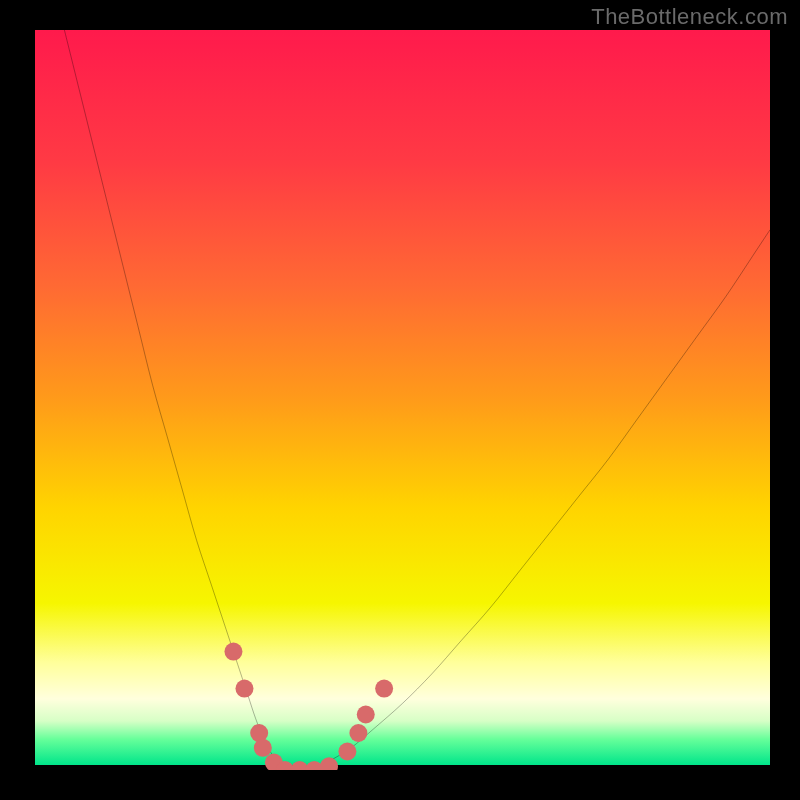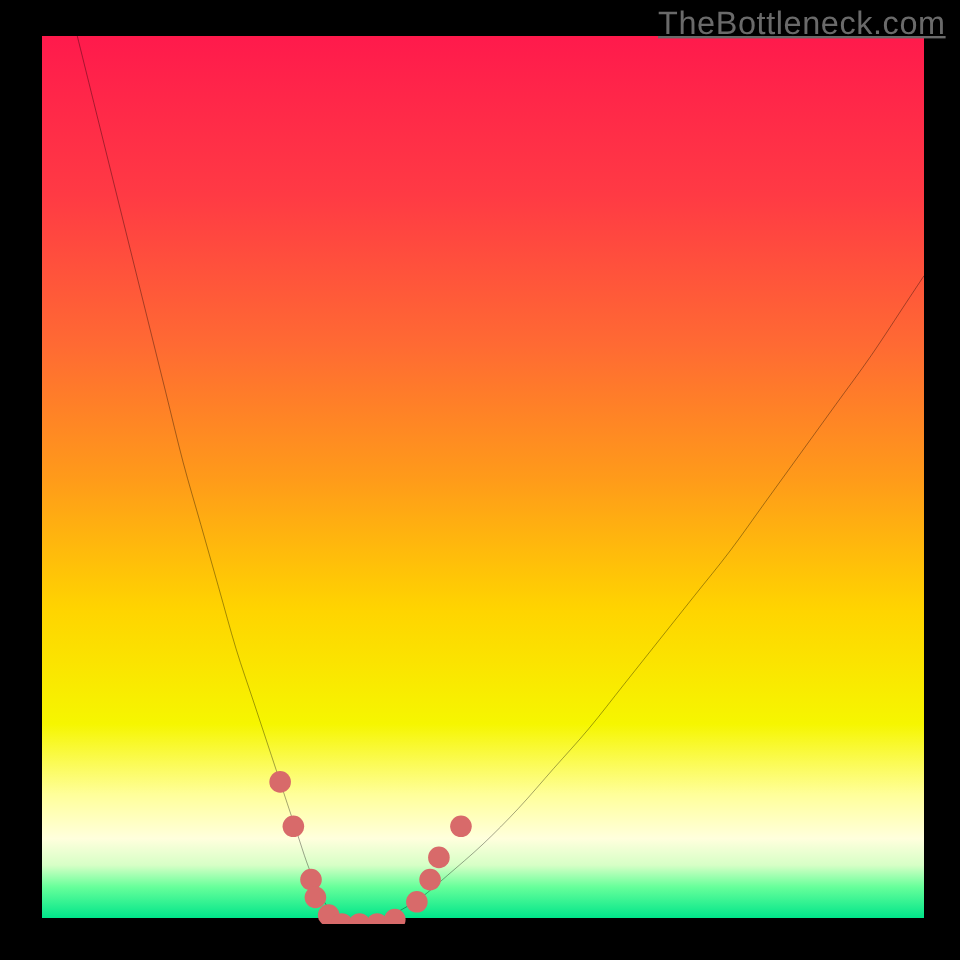--- a/index.html
+++ b/index.html
@@ -15,25 +15,24 @@
     position: relative;
     width: 800px;
     height: 800px;
     background: #000;
   }
   .watermark {
     position: absolute;
     top: 4px;
     right: 12px;
     color: #6a6a6a;
-    font-size: 27px;
+    font-size: 22px;
     letter-spacing: 0.5px;
     z-index: 30;
     user-select: none;
-    text-decoration: underline;
   }
   .plot-area {
     position: absolute;
     left: 35px;
     top: 30px;
     width: 735px;   
     height: 740px;  
     overflow: hidden;
   }
   .gradient {

